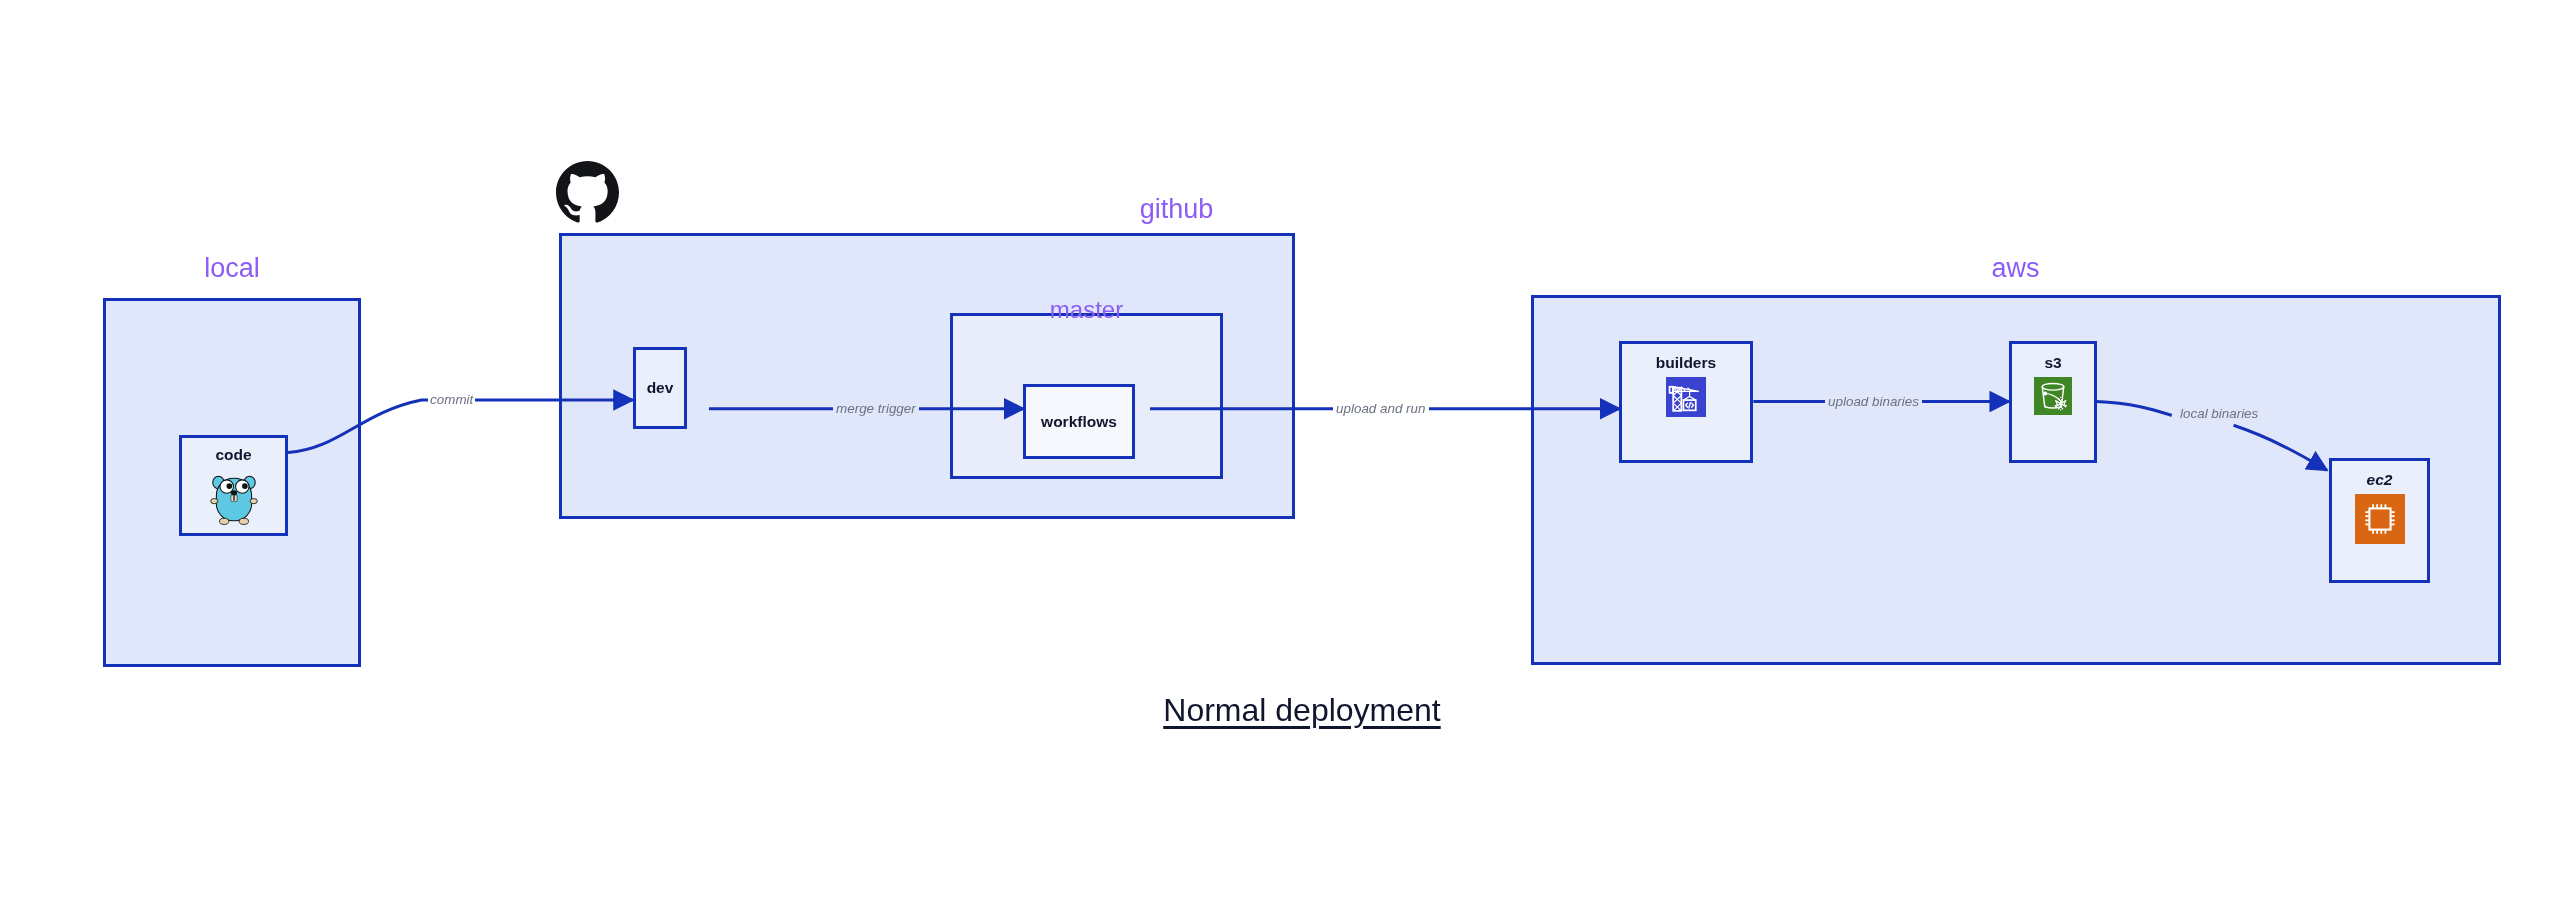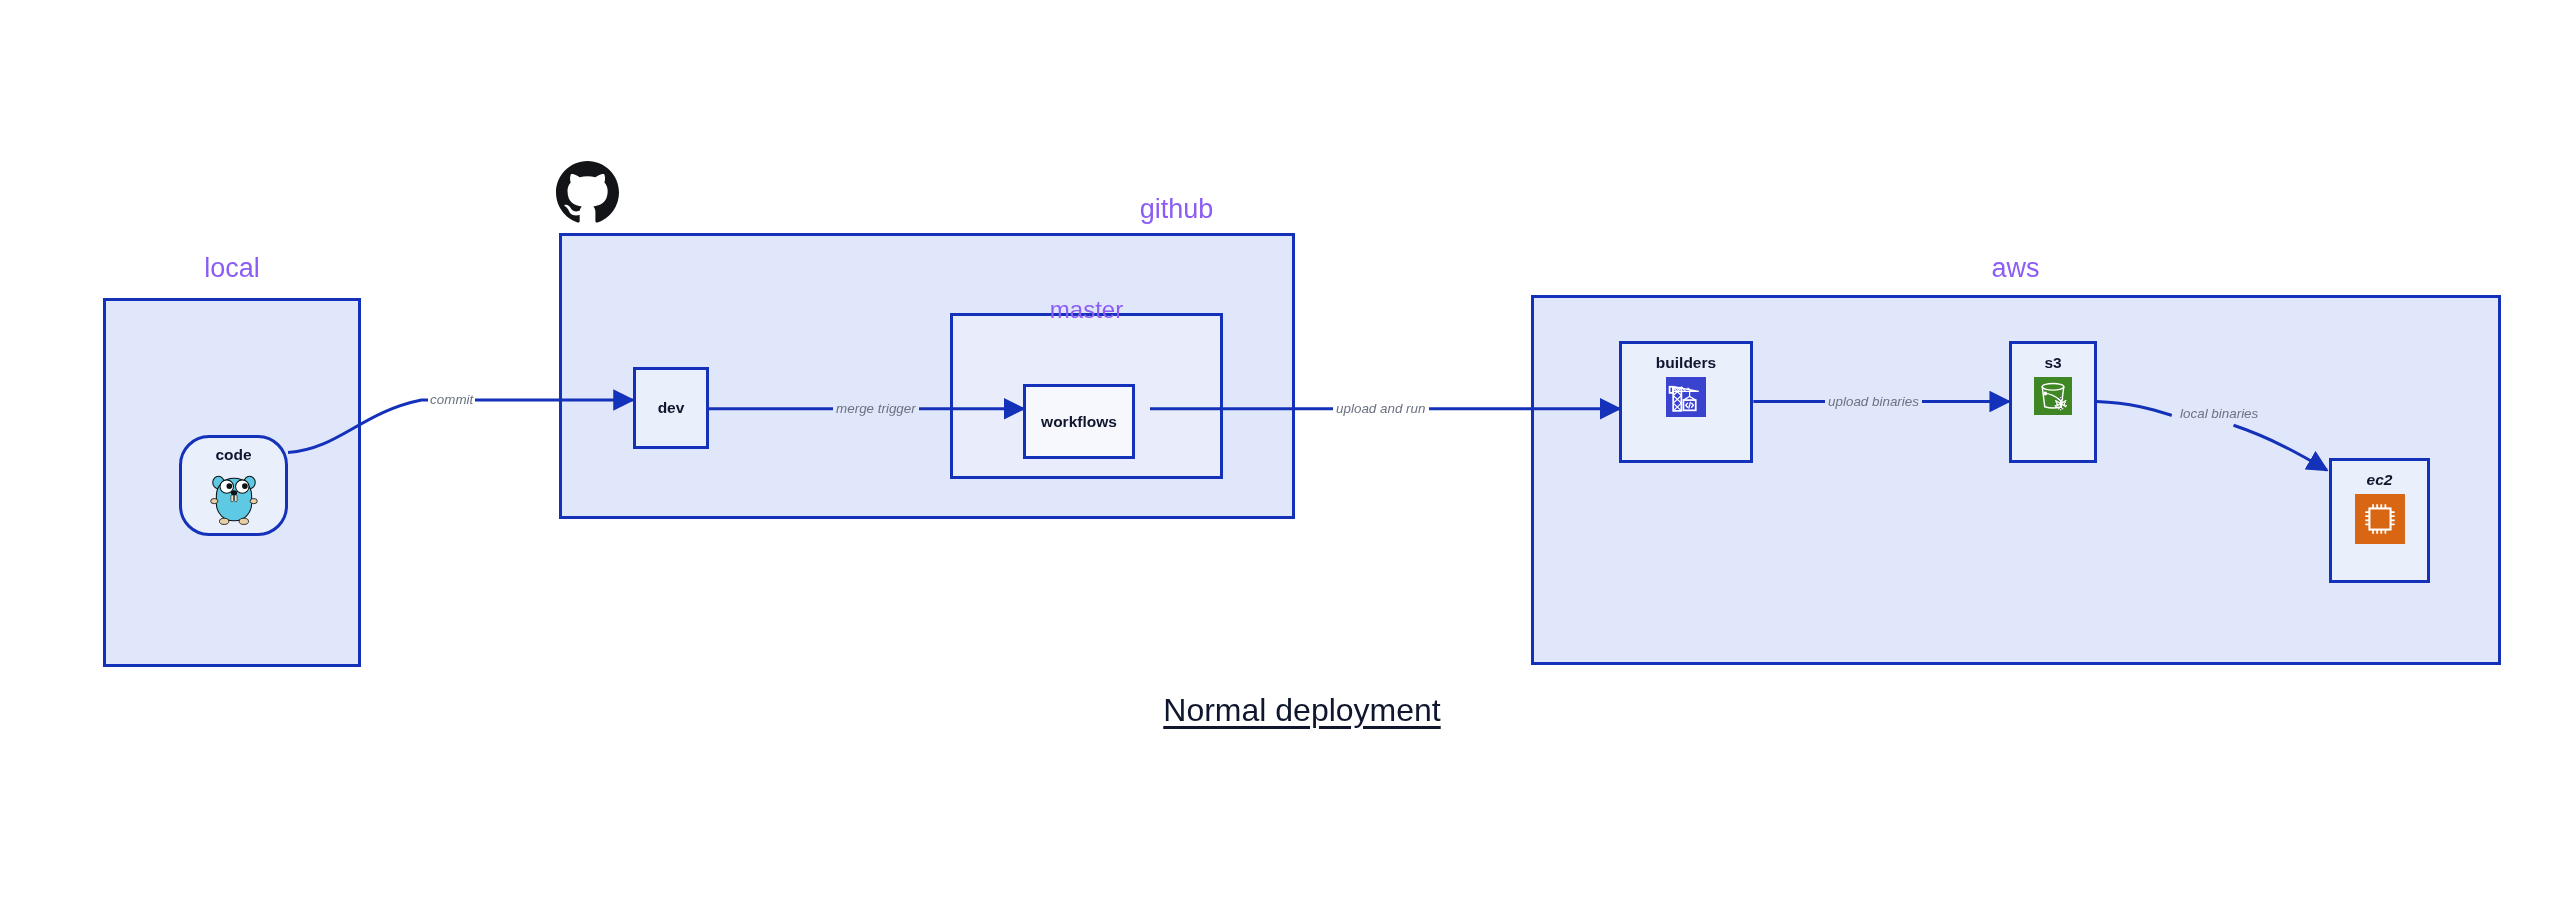--- a/index.html
+++ b/index.html
@@ -106,21 +106,21 @@
   }
 </style>
 </head>
 <body>
 
 <div id="canvas">
 
   <div class="group" style="left:103px; top:298px; width:258px; height:369px;"></div>
   <div class="group-title" style="left:103px; top:255px; width:258px;text-align:center;">local</div>
 
-  <div class="node" style="left:179px; top:435px; width:109px; height:101px;border-radius:30px;">
+  <div class="node" style="left:179px; top:435px; width:109px; height:101px;">
     <span class="node-label" style="margin-top:9.3px;">code</span>
     <span class="icon-square" style="margin-top:6.2px;">
       <svg width="54" height="57" viewBox="0 0 104 110" xmlns="http://www.w3.org/2000/svg">
 
         <ellipse cx="22" cy="26" rx="11" ry="12" fill="#5dc9e2" stroke="#0d1214" stroke-width="2"></ellipse>
         <ellipse cx="82" cy="26" rx="11" ry="12" fill="#5dc9e2" stroke="#0d1214" stroke-width="2"></ellipse>
 
         <rect x="18" y="18" width="68" height="82" rx="33" fill="#5dc9e2" stroke="#0d1214" stroke-width="2"></rect>
 
         <ellipse cx="14" cy="62" rx="7" ry="5" fill="#e8cfa6" stroke="#0d1214" stroke-width="1.6"></ellipse>
@@ -149,21 +149,21 @@
     <svg width="63" height="63" viewBox="0 0 16 16" xmlns="http://www.w3.org/2000/svg">
       <path fill="#121417" d="M8 0C3.58 0 0 3.58 0 8c0 3.54 2.29 6.53 5.47 7.59.4.07.55-.17.55-.38
         0-.19-.01-.82-.01-1.49-2.01.37-2.53-.49-2.69-.94-.09-.23-.48-.94-.82-1.13-.28-.15-.68-.52-.01-.53.63-.01
         1.08.58 1.23.82.72 1.21 1.87.87 2.33.66.07-.52.28-.87.51-1.07-1.78-.2-3.64-.89-3.64-3.95
         0-.87.31-1.59.82-2.15-.08-.2-.36-1.02.08-2.12 0 0 .67-.21 2.2.82a7.42 7.42 0 0 1 2-.27c.68 0 1.36.09
         2 .27 1.53-1.04 2.2-.82 2.2-.82.44 1.1.16 1.92.08 2.12.51.56.82 1.27.82 2.15 0 3.07-1.87 3.75-3.65
         3.95.29.25.54.73.54 1.48 0 1.07-.01 1.93-.01 2.2 0 .21.15.46.55.38A8.01 8.01 0 0 0 16 8c0-4.42-3.58-8-8-8z"></path>
     </svg>
   </span>
 
-  <div class="node" style="left:633px; top:367px; width:76px; height:82px;">
+  <div class="node" style="left:633px; top:347px; width:54px; height:82px;">
     <span class="node-label" style="margin-top:30px;">dev</span>
   </div>
 
   <div class="group light" style="left:950px; top:313px; width:273px; height:166px;"></div>
   <div class="group-title" style="left:950px; top:278px; width:273px; font-size:24px;margin-top:20px;">master</div>
 
   <div class="node white" style="left:1023px; top:384px; width:112px; height:75px;">
     <span class="node-label">workflows</span>
   </div>
 

